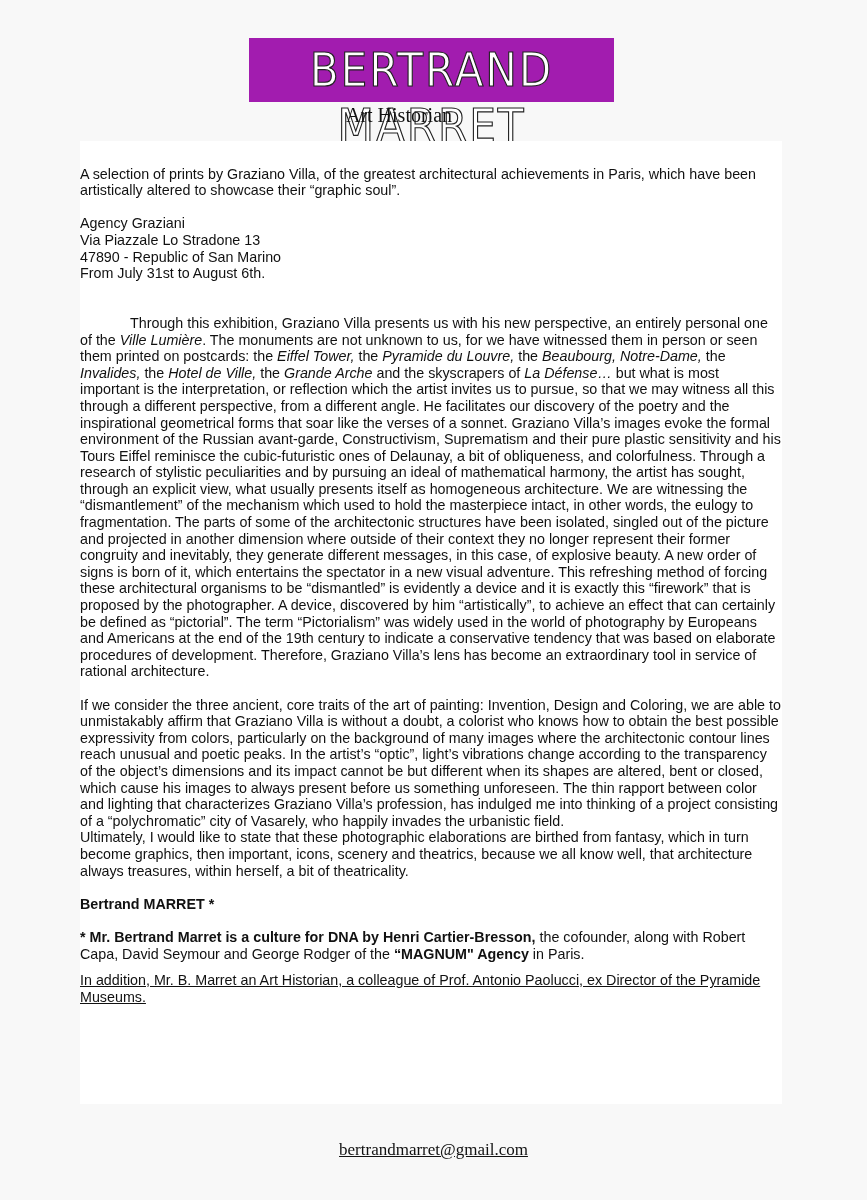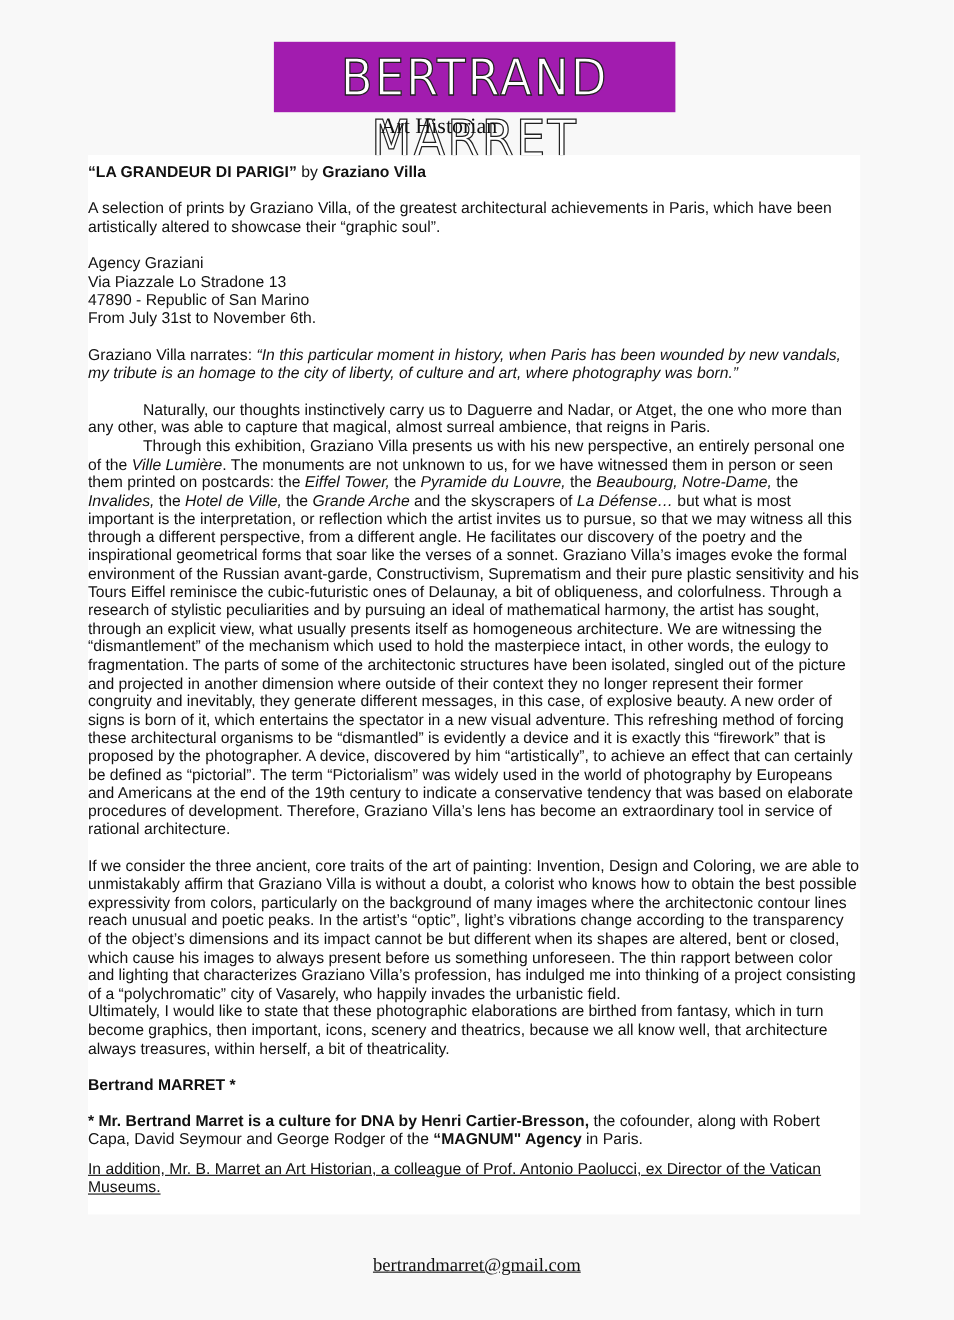--- a/index.html
+++ b/index.html
@@ -54,38 +54,35 @@
 </head>
 <body>
 
 <div class="logo-box">
   <div class="logo-text">BERTRAND MARRET</div>
 </div>
 <div class="subtitle">Art Historian</div>
 
 <div class="content">
   <div class="inner">
-    <p><b>“LA GRANDEUR DI PARIGI”</b><span> by </span><b>Graziano Villa</b></p>
     <div class="gap"></div>
     <p>A selection of prints by Graziano Villa, of the greatest architectural achievements in Paris, which have been artistically altered to showcase their “graphic soul”.</p>
     <div class="gap"></div>
     <p>Agency Graziani</p>
     <p>Via Piazzale Lo Stradone 13</p>
     <p>47890 - Republic of San Marino</p>
-    <p>From July 31st to November 6th.</p>
+    <p>From July 31st to August 6th.</p>
     <div class="gap"></div>
-    <p><span>Graziano Villa narrates: </span><i>“In this particular moment in history, when Paris has been wounded by new vandals, my tribute is an homage to the city of liberty, of culture and art, where photography was born.”</i></p>
     <div class="gap"></div>
-    <p class="indent">Naturally, our thoughts instinctively carry us to Daguerre and Nadar, or Atget, the one who more than any other, was able to capture that magical, almost surreal ambience, that reigns in Paris.</p>
     <p class="indent"><span>Through this exhibition, Graziano Villa presents us with his new perspective, an entirely personal one of the </span><i>Ville Lumière</i><span>. The monuments are not unknown to us, for we have witnessed them in person or seen them printed on postcards: the </span><i>Eiffel Tower,</i><span> the </span><i>Pyramide du Louvre,</i><span> the </span><i>Beaubourg, Notre-Dame,</i><span> the </span><i>Invalides,</i><span> the </span><i>Hotel de Ville,</i><span> the </span><i>Grande Arche</i><span> and the skyscrapers of </span><i>La Défense…</i><span> but what is most important is the interpretation, or reflection which the artist invites us to pursue, so that we may witness all this through a different perspective, from a different angle. He facilitates our discovery of the poetry and the inspirational geometrical forms that soar like the verses of a sonnet. Graziano Villa’s images evoke the formal environment of the Russian avant-garde, Constructivism, Suprematism and their pure plastic sensitivity and his Tours Eiffel reminisce the cubic-futuristic ones of Delaunay, a bit of obliqueness, and colorfulness. Through a research of stylistic peculiarities and by pursuing an ideal of mathematical harmony, the artist has sought, through an explicit view, what usually presents itself as homogeneous architecture. We are witnessing the “dismantlement” of the mechanism which used to hold the masterpiece intact, in other words, the eulogy to fragmentation. The parts of some of the architectonic structures have been isolated, singled out of the picture and projected in another dimension where outside of their context they no longer represent their former congruity and inevitably, they generate different messages, in this case, of explosive beauty. A new order of signs is born of it, which entertains the spectator in a new visual adventure. This refreshing method of forcing these architectural organisms to be “dismantled” is evidently a device and it is exactly this “firework” that is proposed by the photographer. A device, discovered by him “artistically”, to achieve an effect that can certainly be defined as “pictorial”. The term “Pictorialism” was widely used in the world of photography by Europeans and Americans at the end of the 19th century to indicate a conservative tendency that was based on elaborate procedures of development. Therefore, Graziano Villa’s lens has become an extraordinary tool in service of rational architecture.</span></p>
     <div class="gap"></div>
     <p>If we consider the three ancient, core traits of the art of painting: Invention, Design and Coloring, we are able to unmistakably affirm that Graziano Villa is without a doubt, a colorist who knows how to obtain the best possible expressivity from colors, particularly on the background of many images where the architectonic contour lines reach unusual and poetic peaks. In the artist’s “optic”, light’s vibrations change according to the transparency of the object’s dimensions and its impact cannot be but different when its shapes are altered, bent or closed, which cause his images to always present before us something unforeseen. The thin rapport between color and lighting that characterizes Graziano Villa’s profession, has indulged me into thinking of a project consisting of a “polychromatic” city of Vasarely, who happily invades the urbanistic field.</p>
     <p>Ultimately, I would like to state that these photographic elaborations are birthed from fantasy, which in turn become graphics, then important, icons, scenery and theatrics, because we all know well, that architecture always treasures, within herself, a bit of theatricality.</p>
     <div class="gap"></div>
     <p class="sig">Bertrand MARRET *</p>
     <div class="gap"></div>
     <p><b>* Mr. Bertrand Marret is a culture for DNA by Henri Cartier-Bresson,</b><span> the cofounder, along with Robert Capa, David Seymour and George Rodger of the </span><b>“MAGNUM" Agency</b><span> in Paris.</span></p>
     <div class="small-gap"></div>
-    <p class="under">In addition, Mr. B. Marret an Art Historian, a colleague of Prof. Antonio Paolucci, ex Director of the Vatican Museums.</p>
+    <p class="under">In addition, Mr. B. Marret an Art Historian, a colleague of Prof. Antonio Paolucci, ex Director of the Pyramide Museums.</p>
   </div>
 </div>
 
 <div class="email">bertrandmarret@gmail.com</div>
 
 </body></html>

